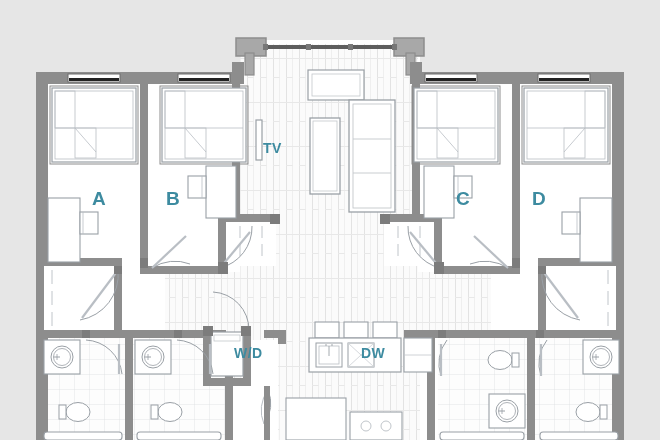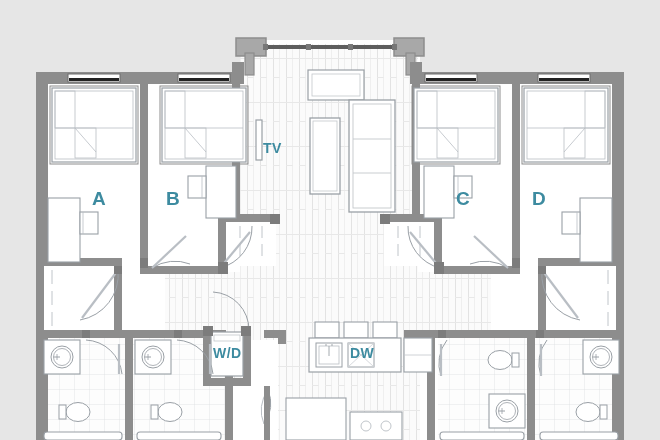--- a/index.html
+++ b/index.html
@@ -434,16 +434,16 @@
     <rect x="241" y="326" width="10" height="10"></rect>
   </g>
 
 </svg>
 
 <div class="lbl room" style="left:92px;  top:188px;">A</div>
 <div class="lbl room" style="left:166px; top:188px;">B</div>
 <div class="lbl room" style="left:456px; top:188px;">C</div>
 <div class="lbl room" style="left:532px; top:188px;">D</div>
 <div class="lbl appl" style="left:263px; top:140px;">TV</div>
-<div class="lbl appl" style="left:213px; top:345px;">W/D</div>
-<div class="lbl appl" style="left:350px; top:345px;">DW</div>
+<div class="lbl appl" style="left:213px; top:345px;padding-left:21px;">W/D</div>
+<div class="lbl appl" style="left:342px; top:345px;padding-left:19px;">DW</div>
 
 </div>
 
 </body></html>

